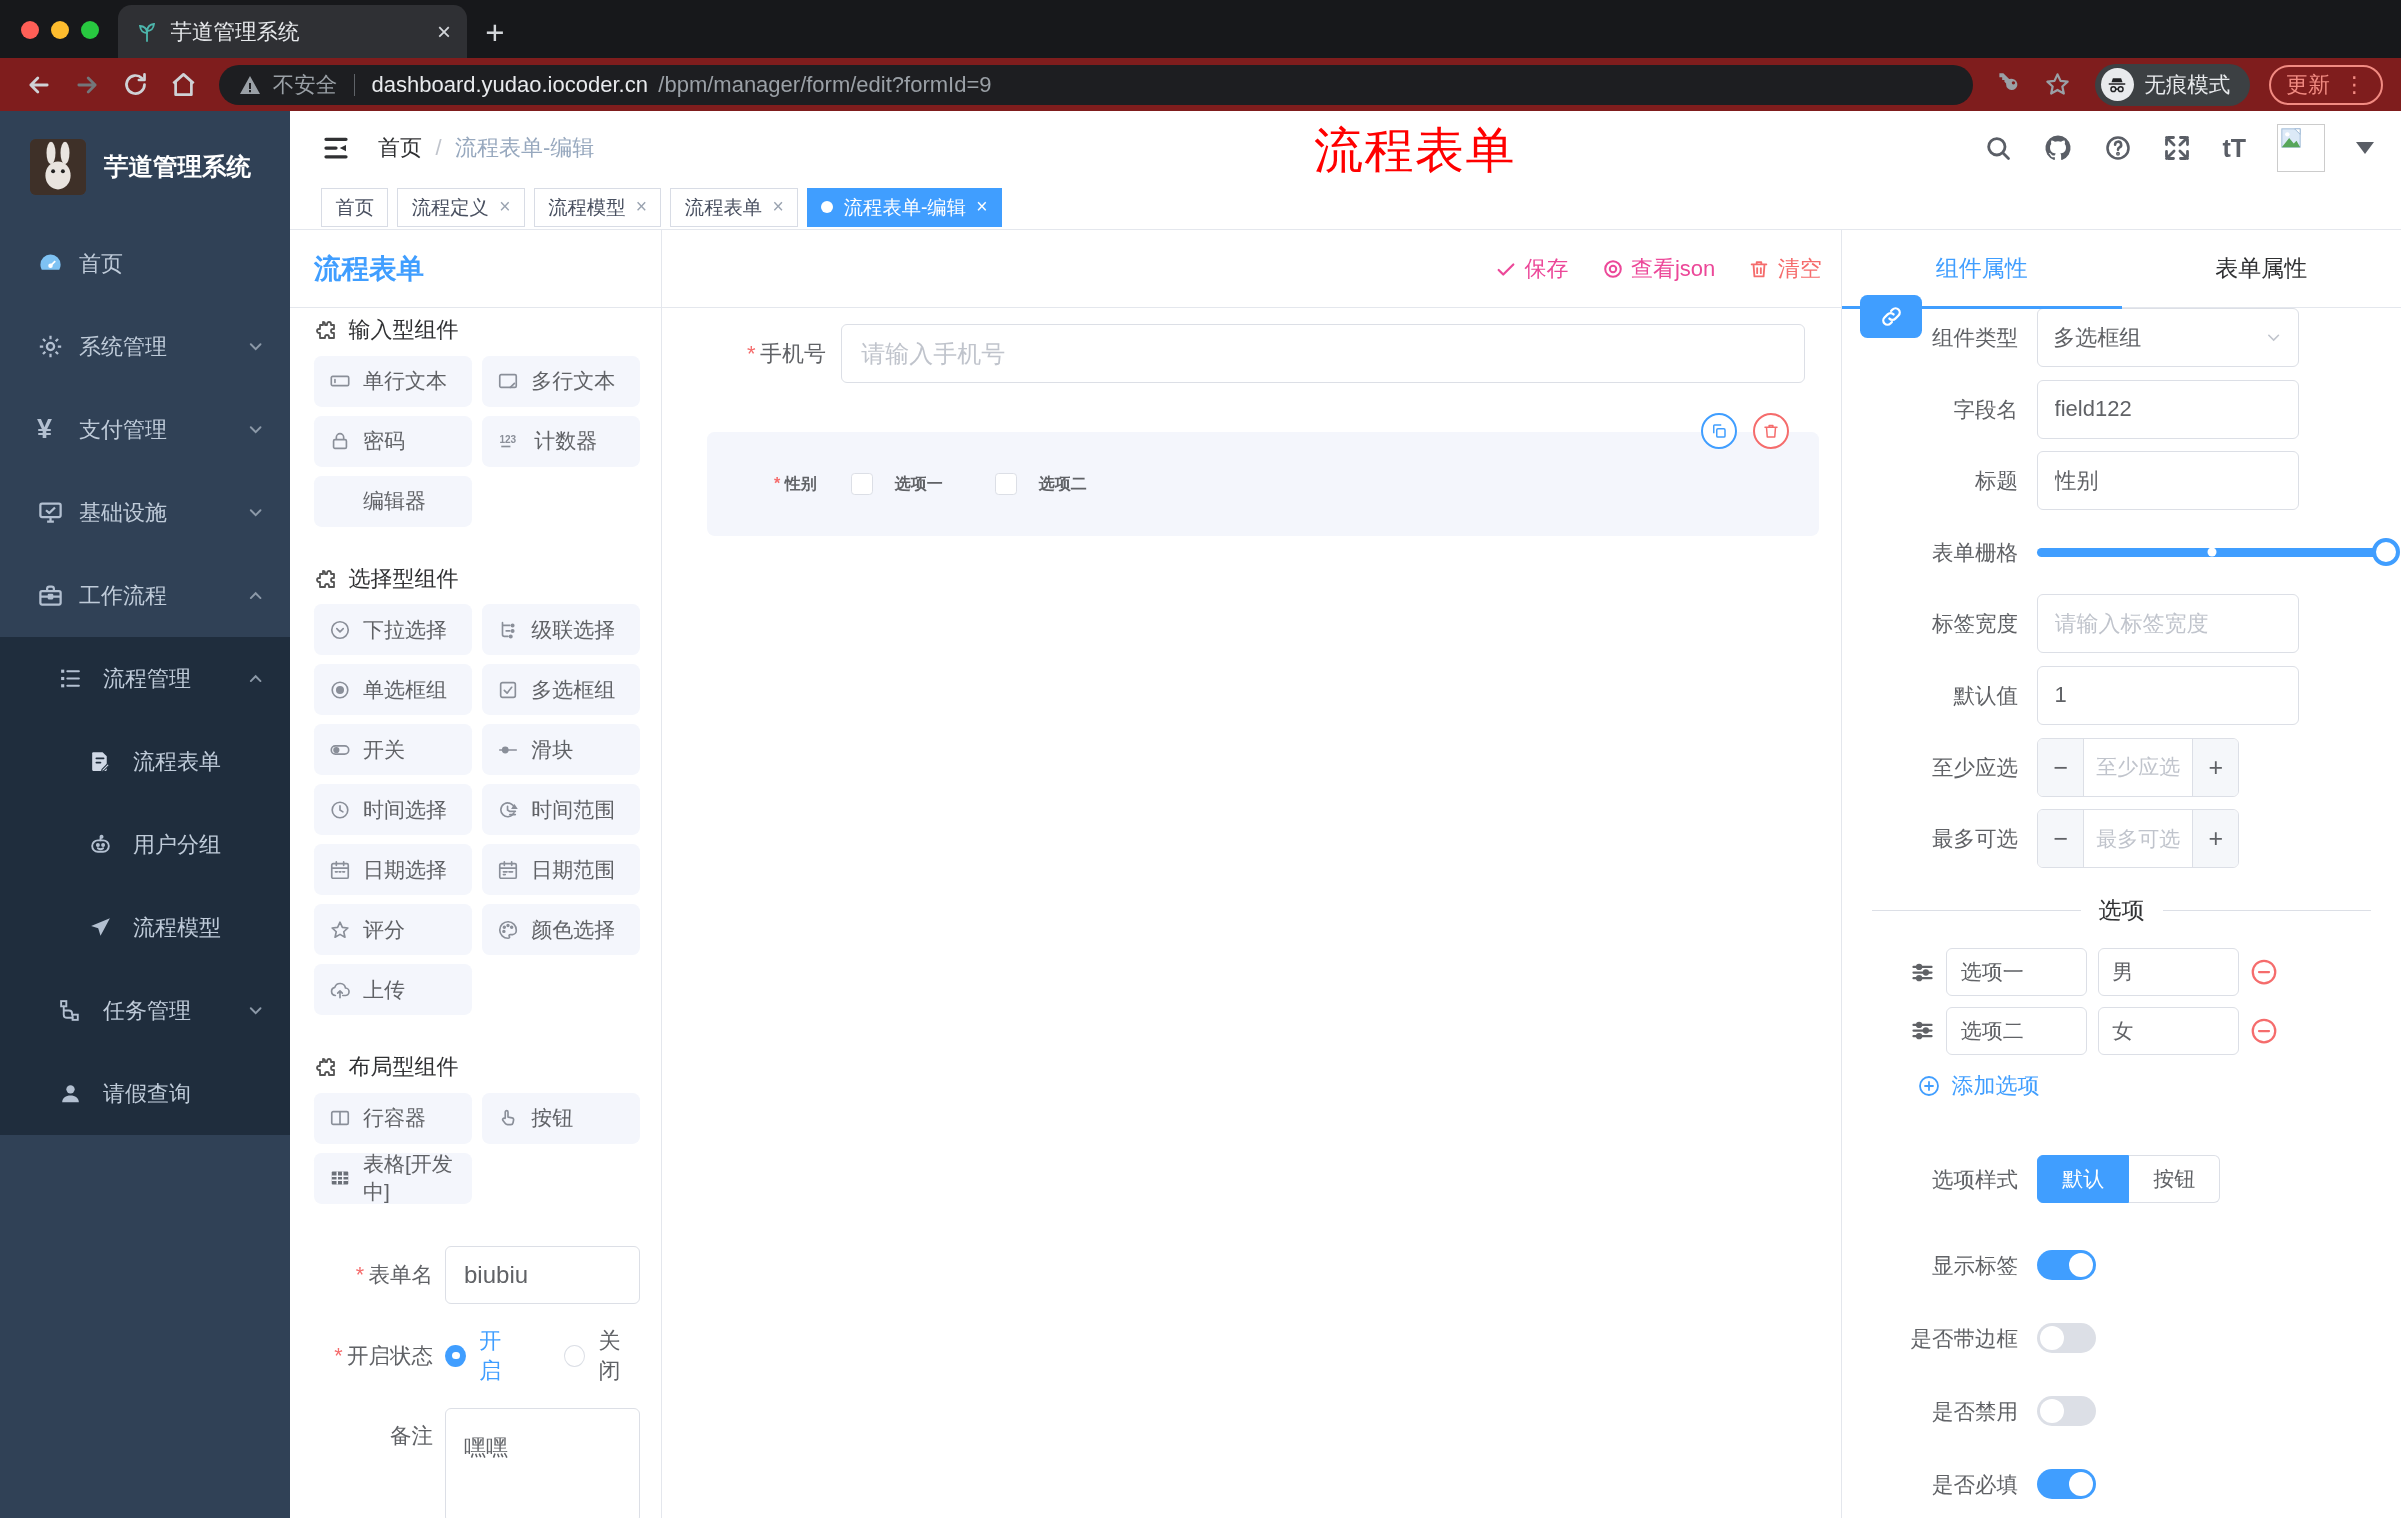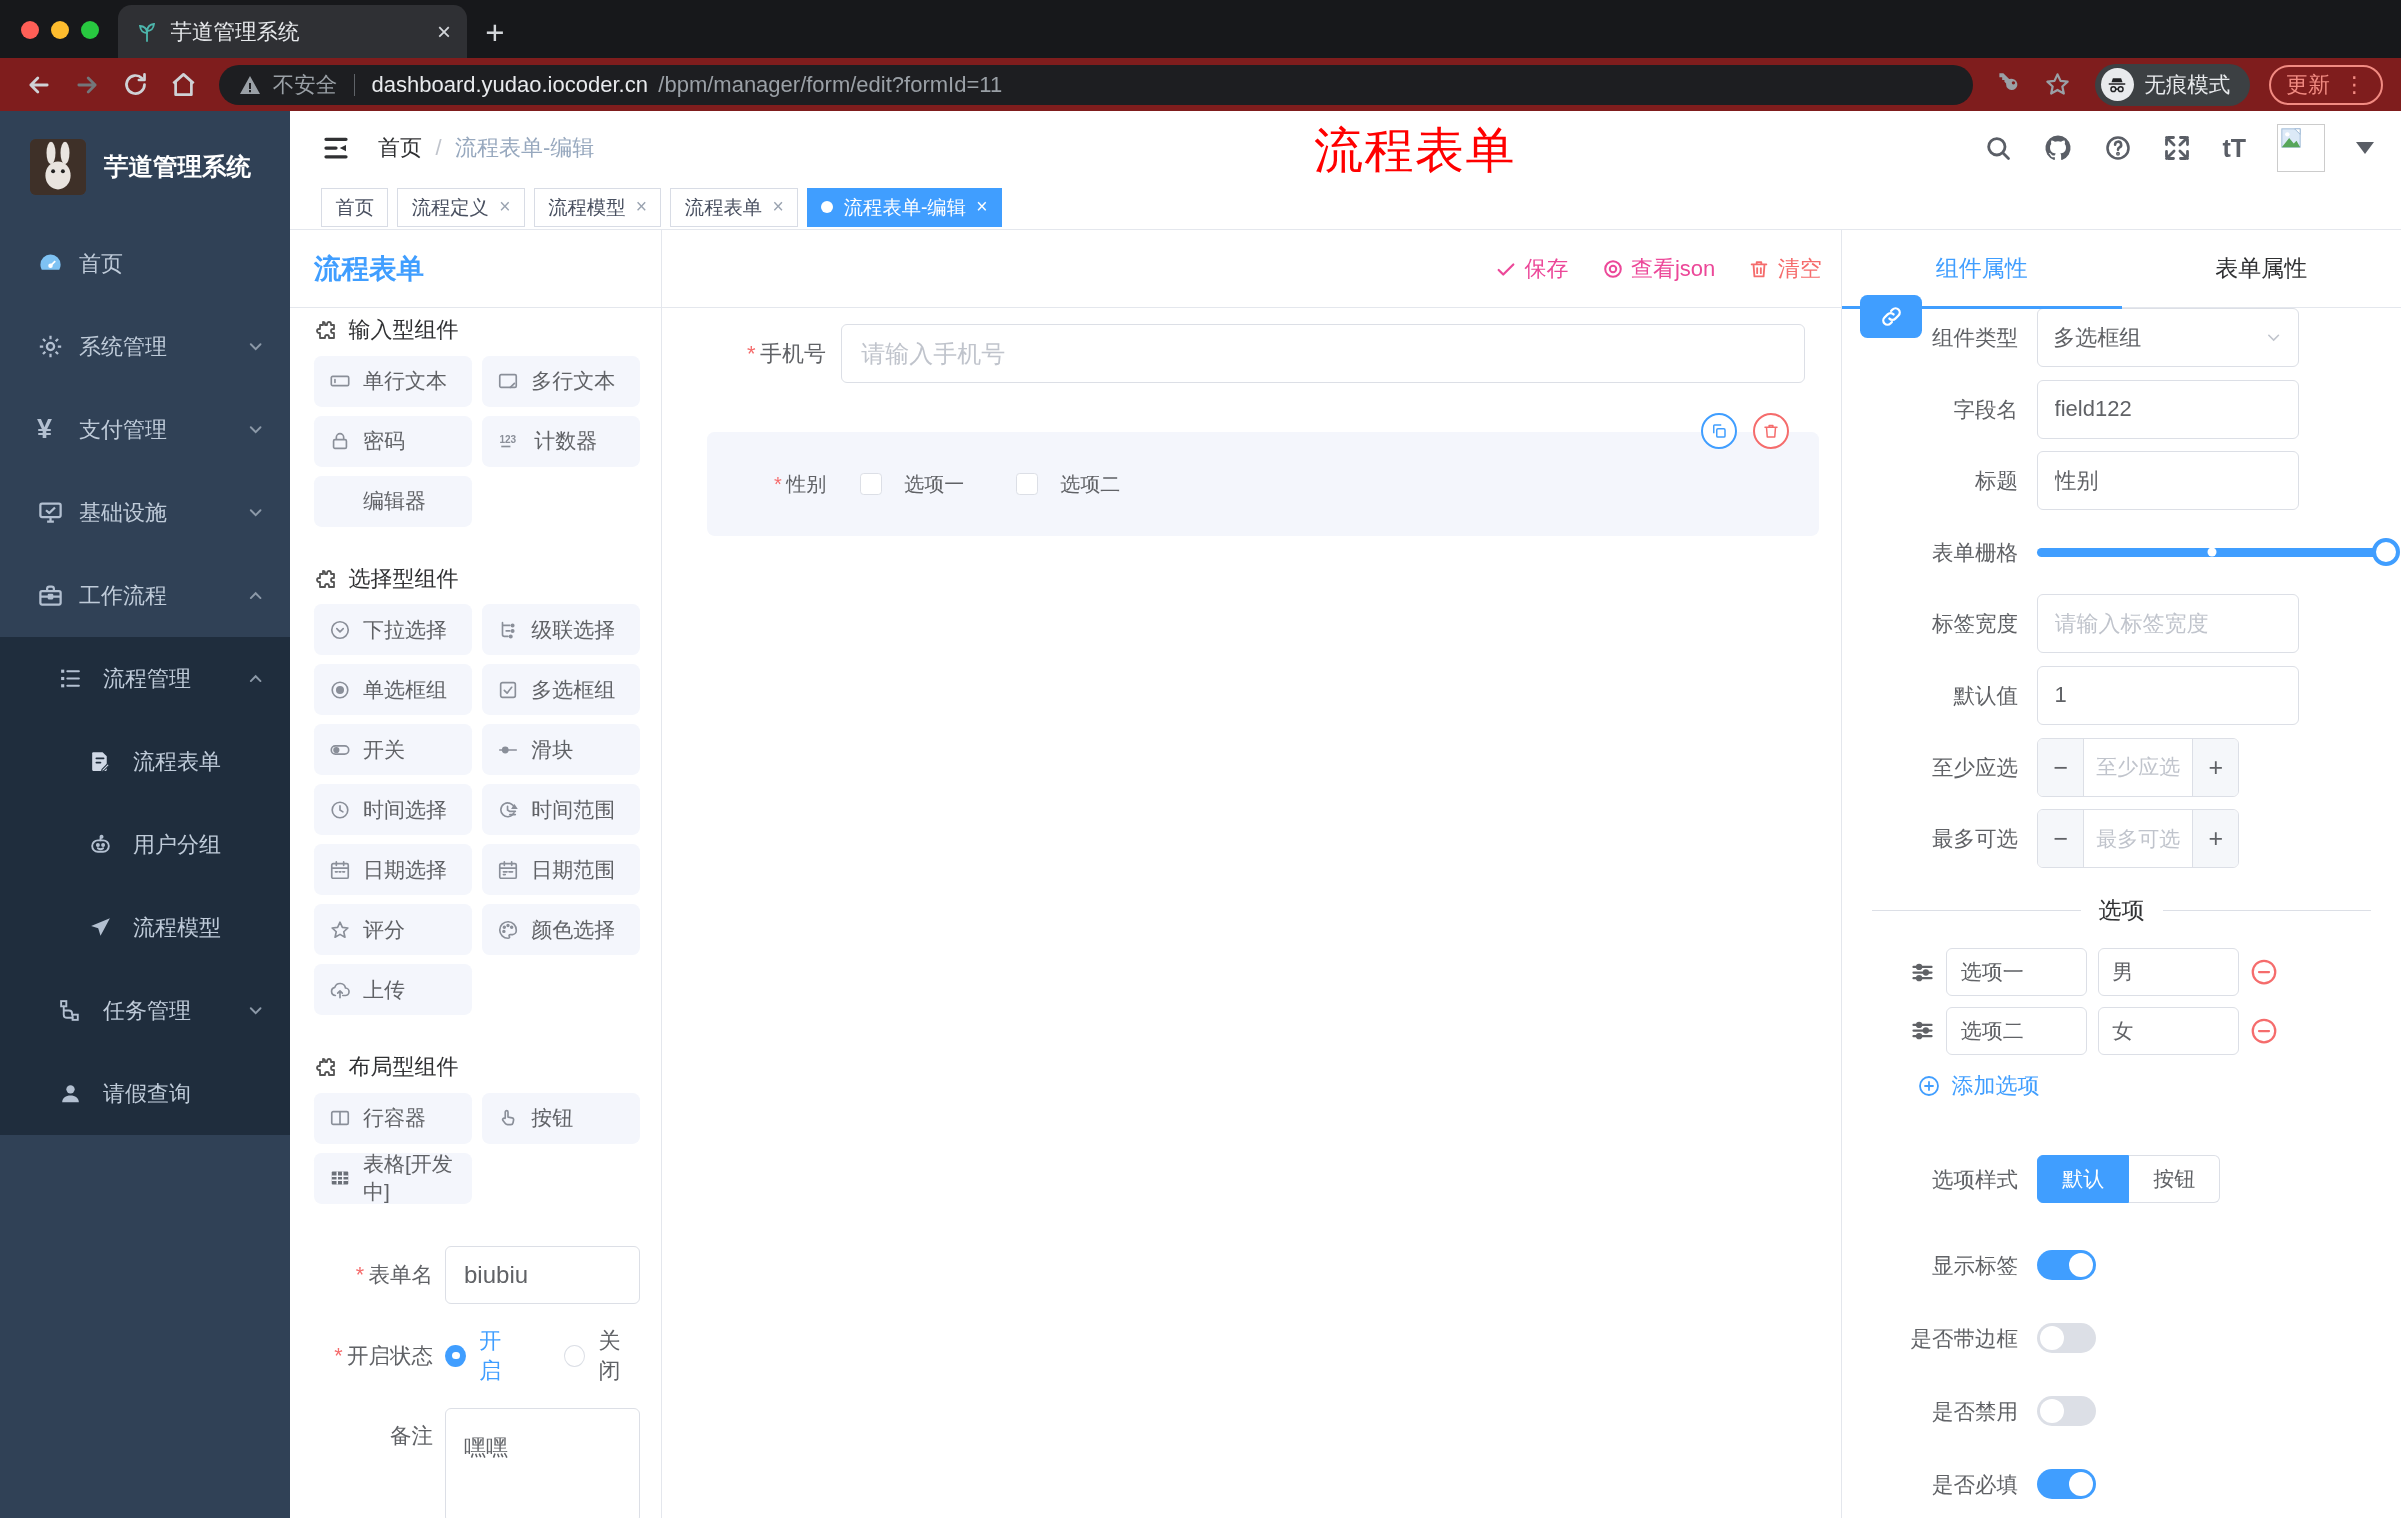--- a/index.html
+++ b/index.html
@@ -93,21 +93,21 @@
   .canvas { flex:1; min-width:0; display:flex; flex-direction:column; }
   .cv-toolbar { height:78px; border-bottom:1.5px solid #e4e7ed; display:flex; align-items:center; justify-content:flex-end; gap:33px; padding-right:19.3px; font-size:22px; }
   .cv-act { display:flex; align-items:center; gap:7.4px; color:#ec4899; cursor:pointer; }
   .cv-act.danger { color:#f56c6c; }
   .cv-body { flex:1; padding:16.3px 15px 0 45px; position:relative; }
   .fd-row { display:flex; align-items:center; }
   .fd-label { flex:0 0 119px; text-align:right; font-size:22px; color:#606266; margin-right:15px; white-space:nowrap; }
   .fd-input { flex:1; height:59px; border:1.5px solid #dcdfe6; border-radius:6px; font-size:24px; padding:0 19.3px; color:#606266; margin-right:21px; outline:none; background:#fff; }
   .fd-input::placeholder { color:#c0c4cc; }
   .sel-block { position:relative; margin:49px 7.4px 0 0; background:#f4f6fc; border-radius:7.4px; height:104px; display:flex; align-items:center; padding-left:67px; }
-  .sel-row { display:flex; align-items:center; font-size:20px; color:#606266; gap:22px; }
+  .sel-row { display:flex; align-items:center; font-size:16px; color:#606266; gap:22px;font-weight:bold; }
   .cbx { width:22px; height:22px; background:#fff; border:1.5px solid #dcdfe6; border-radius:3.7px; }
   .cbx-lab { margin-right:30px; }
   .float-btn { position:absolute; top:-19.3px; width:36px; height:36px; border-radius:50%; background:#fff; display:flex; align-items:center; justify-content:center; }
   .float-copy { right:82px; border:2.2px solid #409eff; color:#409eff; }
   .float-del { right:30px; border:2.2px solid #f56c6c; color:#f56c6c; }
 
   
   .right-panel { width:560px; flex:none; border-left:1.5px solid #e4e7ed; position:relative; overflow:hidden; }
   .rp-tabs { height:78px; display:flex; border-bottom:1.5px solid #e4e7ed; }
   .rp-tab { flex:1; display:flex; align-items:center; justify-content:center; font-size:23px; color:#303133; position:relative; cursor:pointer; }
@@ -198,21 +198,21 @@
   </span>
   <div class="urlbar">
     <span class="ico">
       <svg width="24" height="24" viewBox="0 0 24 24" fill="#9aa0a6">
           <path d="M12 3L2 21h20L12 3zm-1 7h2v6h-2v-6zm0 7h2v2.2h-2V17z"></path>
         </svg>
     </span>
     <span class="sec-label">不安全</span>
     <span class="url-sep"></span>
     <span class="url-domain">dashboard.yudao.iocoder.cn</span>
-      <span class="url-path">/bpm/manager/form/edit?formId=11</span>
+      <span class="url-path">/bpm/manager/form/edit?formId=9</span>
   </div>
   <span class="nav-ic dim">
     <svg width="27" height="27" viewBox="0 0 24 24" fill="#9aa0a6">
         <path d="M7 9a5 5 0 1 1 4.9 6H11l-1.5 1.5H8v2H5.5V21H2v-3.5l5.2-5.2A5 5 0 0 1 7 9zm3.5-2A1.5 1.5 0 1 0 12 8.5 1.5 1.5 0 0 0 10.5 7z" transform="rotate(90 12 12)"></path>
       </svg>
   </span>
   <span class="nav-ic dim">
     <svg width="27" height="27" viewBox="0 0 24 24" fill="none" stroke="#9aa0a6" stroke-width="2" stroke-linejoin="round">
         <path d="M12 3l2.7 5.8 6.3.7-4.7 4.3 1.3 6.2L12 16.8 6.4 20l1.3-6.2L3 9.5l6.3-.7z"></path>
       </svg>

